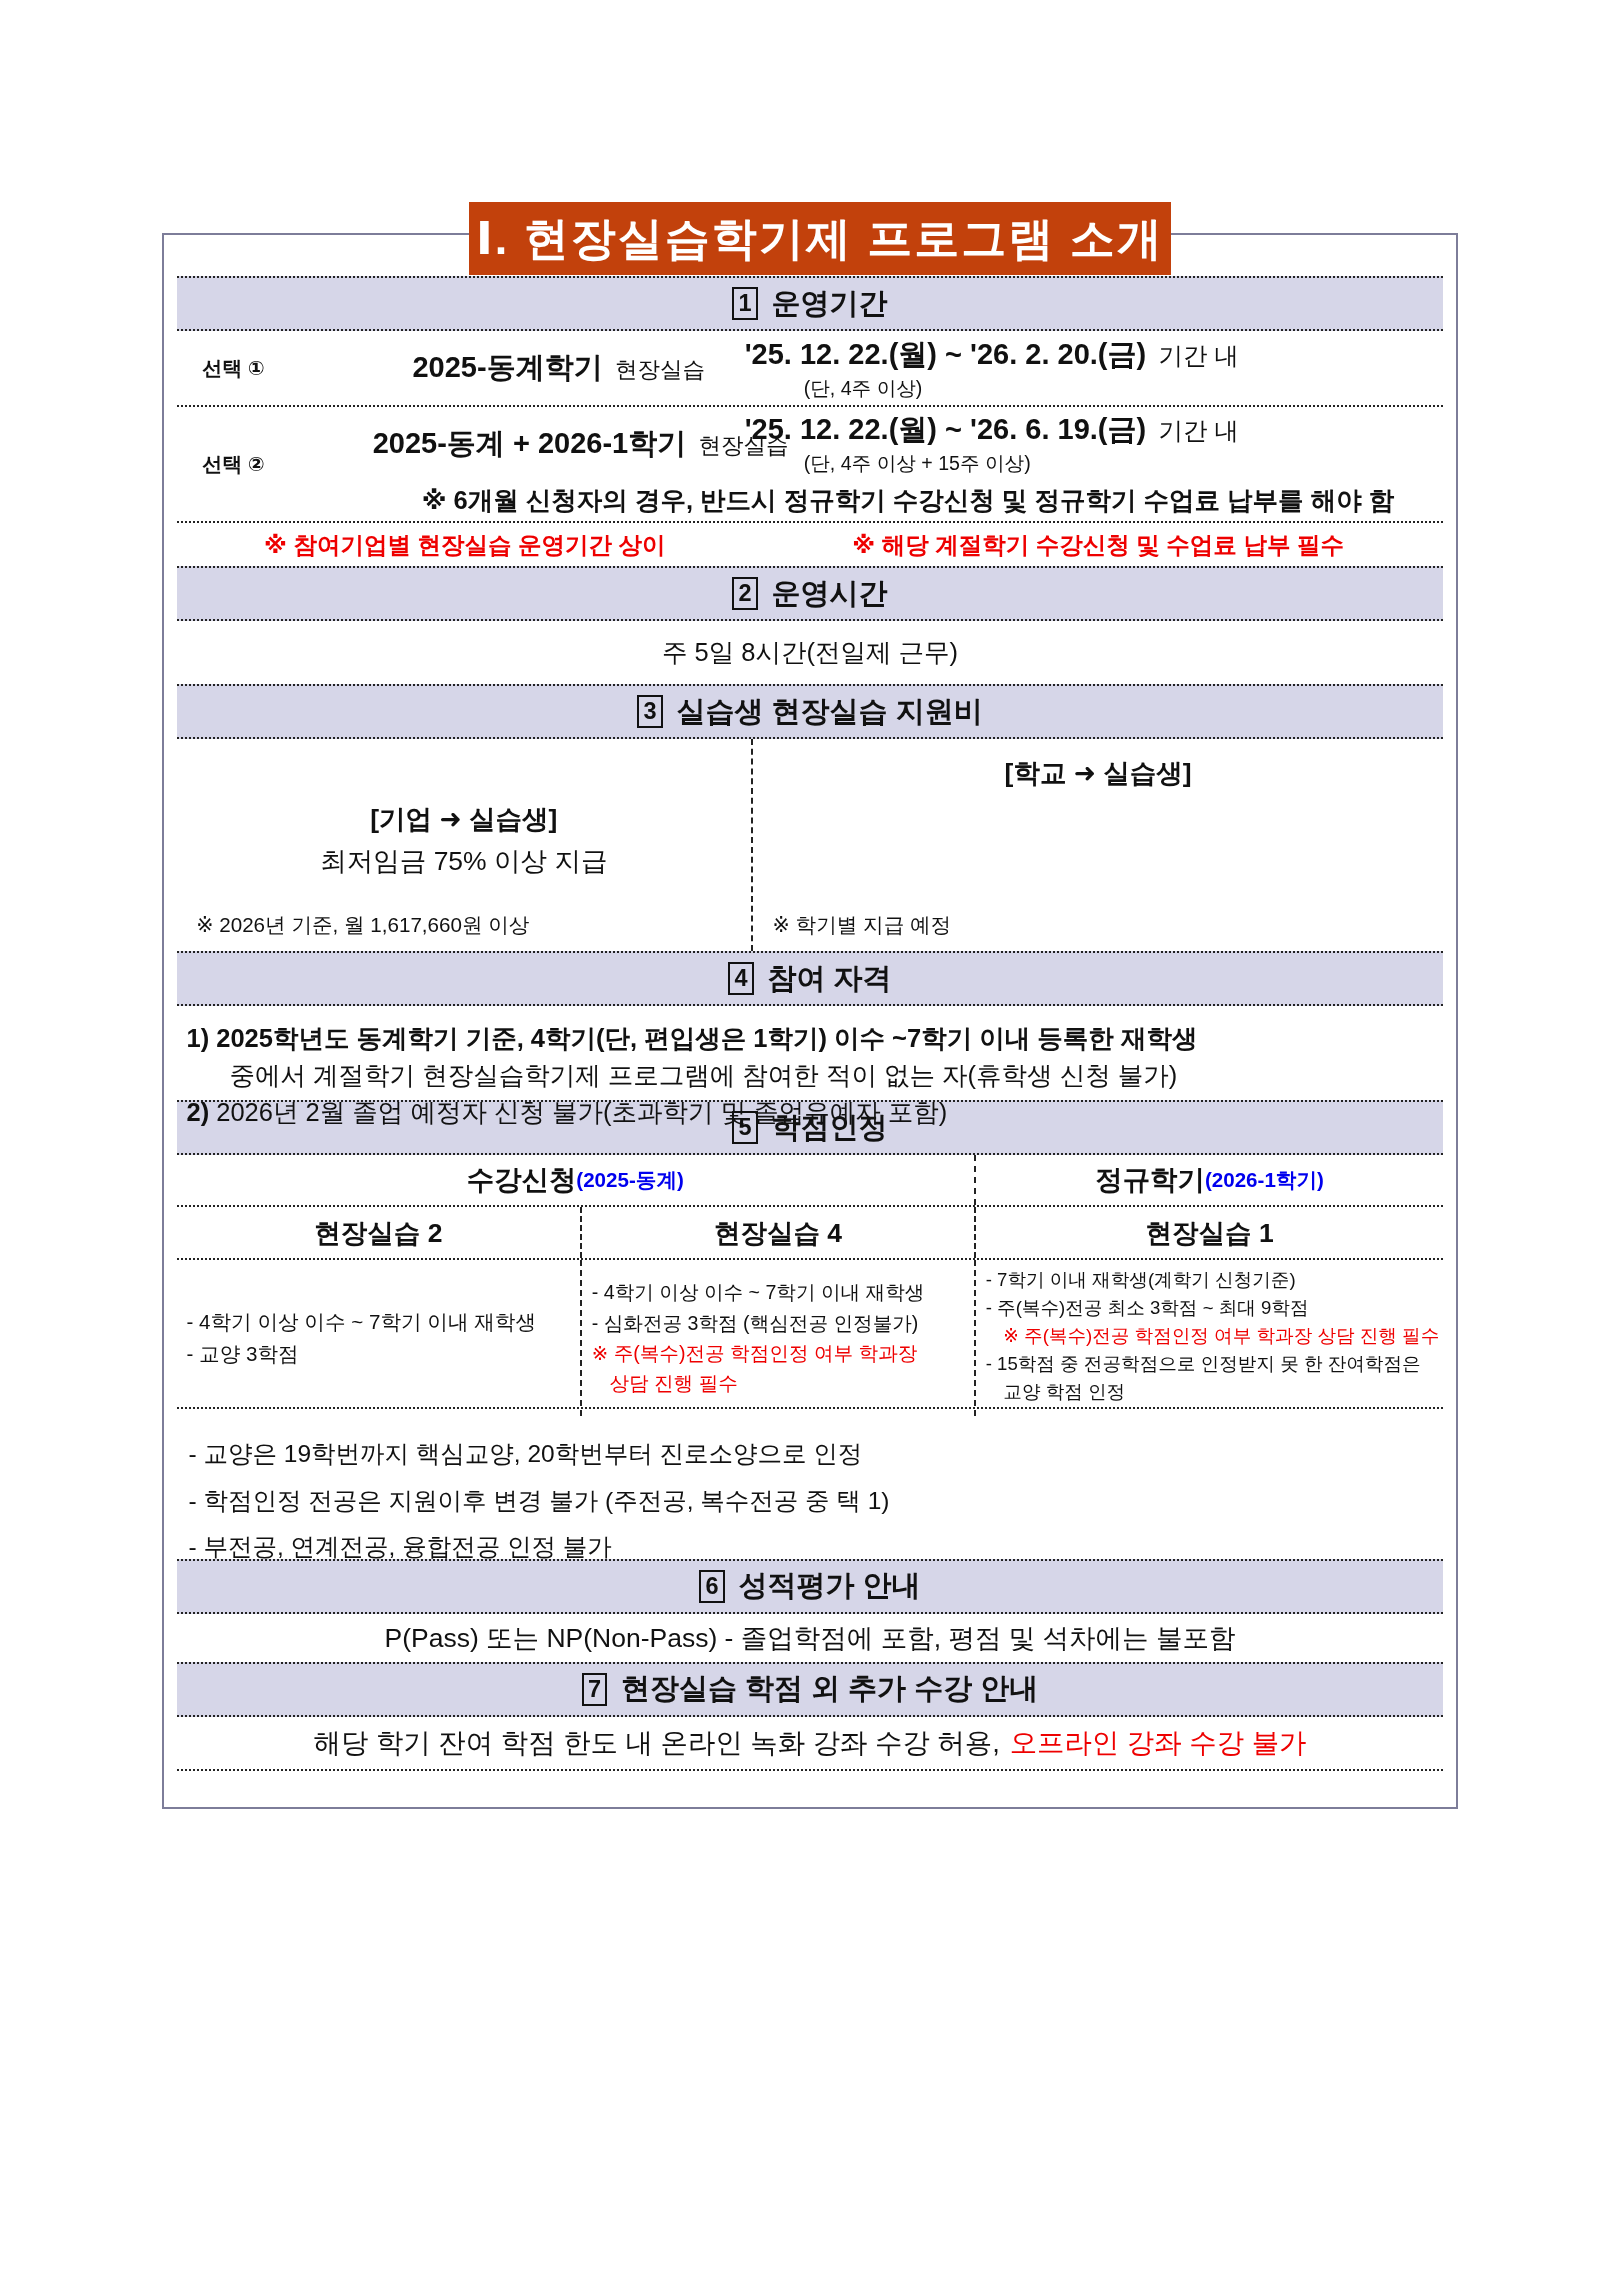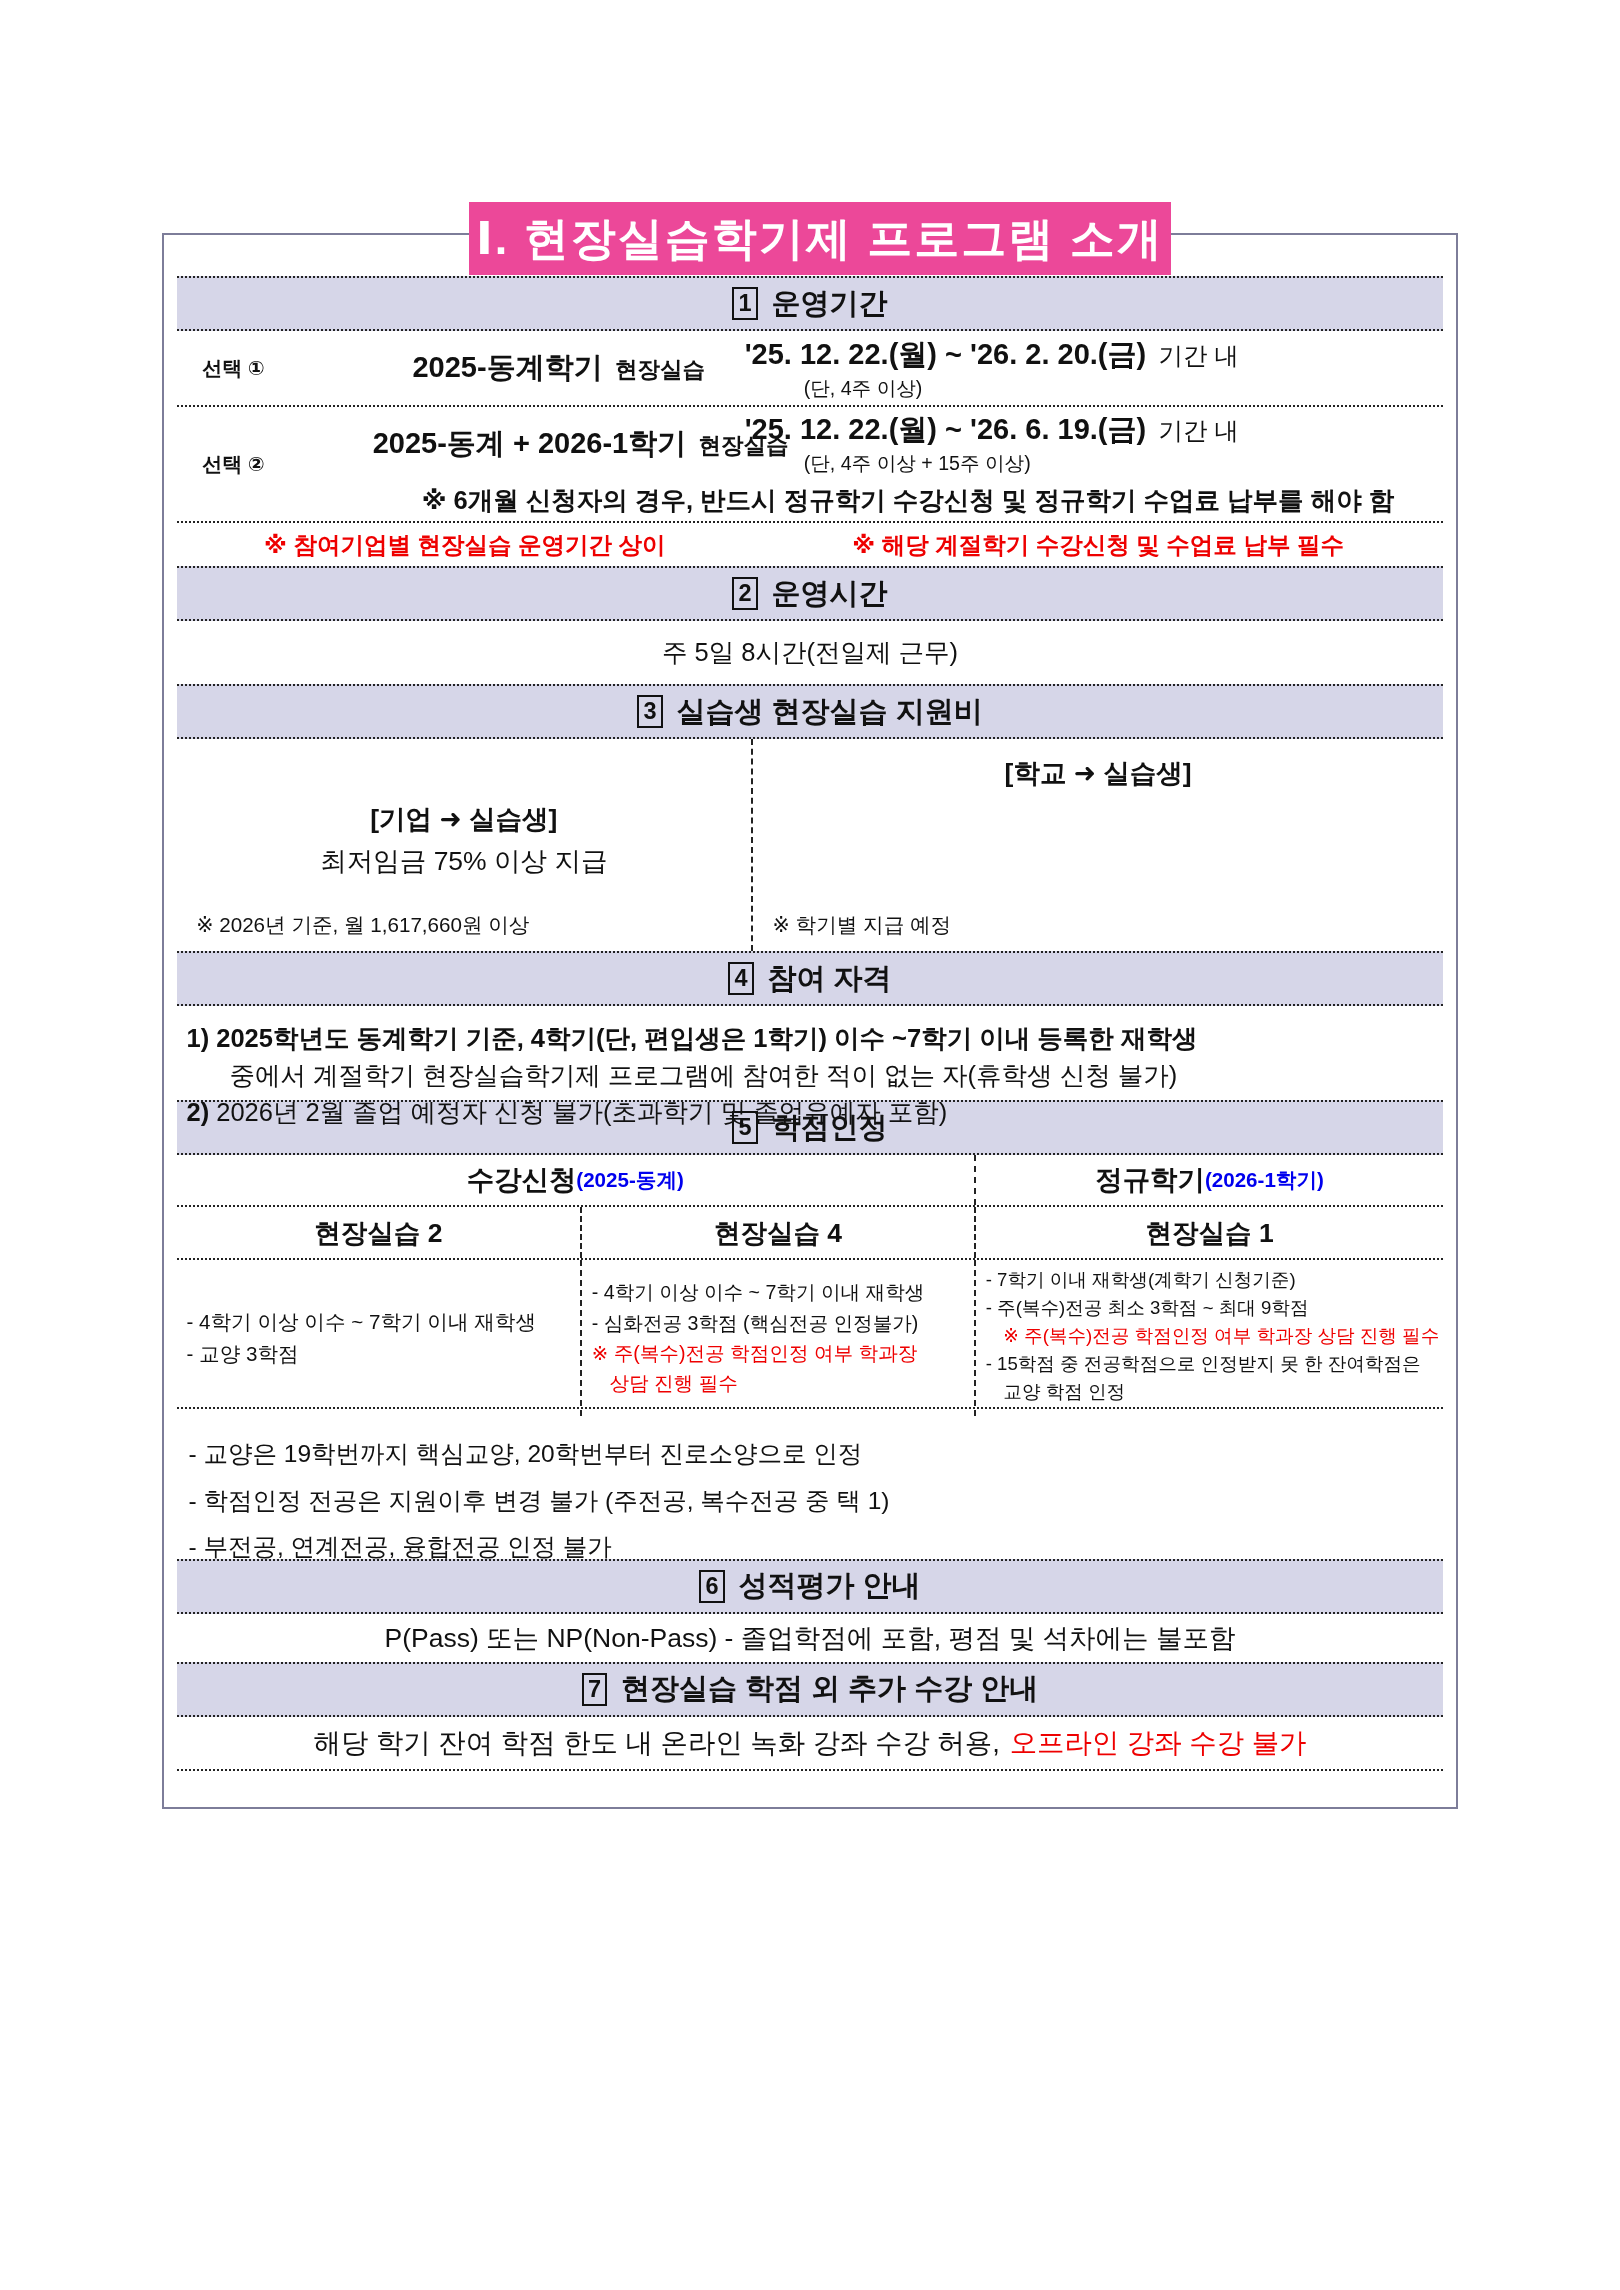--- a/index.html
+++ b/index.html
@@ -4,21 +4,21 @@
 <style>
   html,body{margin:0;padding:0;background:#ffffff;}
   body{
     width:1620px;height:2291px;position:relative;
     font-family:"Liberation Sans","DejaVu Sans",sans-serif;
     color:#111111;
     -webkit-font-smoothing:antialiased;
   }
   .title-box{
     position:absolute;left:469px;top:202px;width:702px;height:73px;
-    background:#ec4899;color:#ffffff;z-index:3;
+    background:#c2410c;color:#ffffff;z-index:3;
     display:flex;align-items:center;justify-content:center;
     font-size:45px;font-weight:bold;letter-spacing:2px;
   }
   .doc-box{
     position:absolute;left:162px;top:233px;width:1296px;height:1576px;
     border:2px solid #7d7d99;box-sizing:border-box;
     background:#ffffff;
   }
   .inner{margin:0 12.7px;}
   .spacer-top{height:41px;}
@@ -37,21 +37,21 @@
   .row-select{
     display:grid;grid-template-columns:196px 372px 1fr;
     align-items:center;
   }
   .row1{height:74px;}
   .row2{grid-template-rows:73px 41px;height:114px;border-top:2px dotted #222;}
   .sel-label{padding-left:25.5px;font-weight:bold;font-size:20px;}
   .row2 .sel-label{grid-row:1 / span 2;}
   .prog-cell{text-align:center;white-space:nowrap;}
   .prog-bold{font-weight:bold;font-size:29px;}
-  .prog-small{font-size:22.5px;margin-left:7.8px;font-weight:bold;}
+  .prog-small{font-size:22.5px;margin-left:7.8px;}
   .date-cell{line-height:1.25;}
   .date-bold{font-weight:bold;font-size:29px;white-space:nowrap;}
   .date-tail{font-size:24.5px;margin-left:7.8px;}
   .date-note{font-size:19.6px;margin-top:3.9px;padding-left:59px;}
   .row2-note{
     grid-row:2;grid-column:2 / span 2;text-align:center;
     font-weight:bold;font-size:25.5px;align-self:center;white-space:nowrap;
   }
   .red-row{
     display:grid;grid-template-columns:45.5% 54.5%;height:43px;

